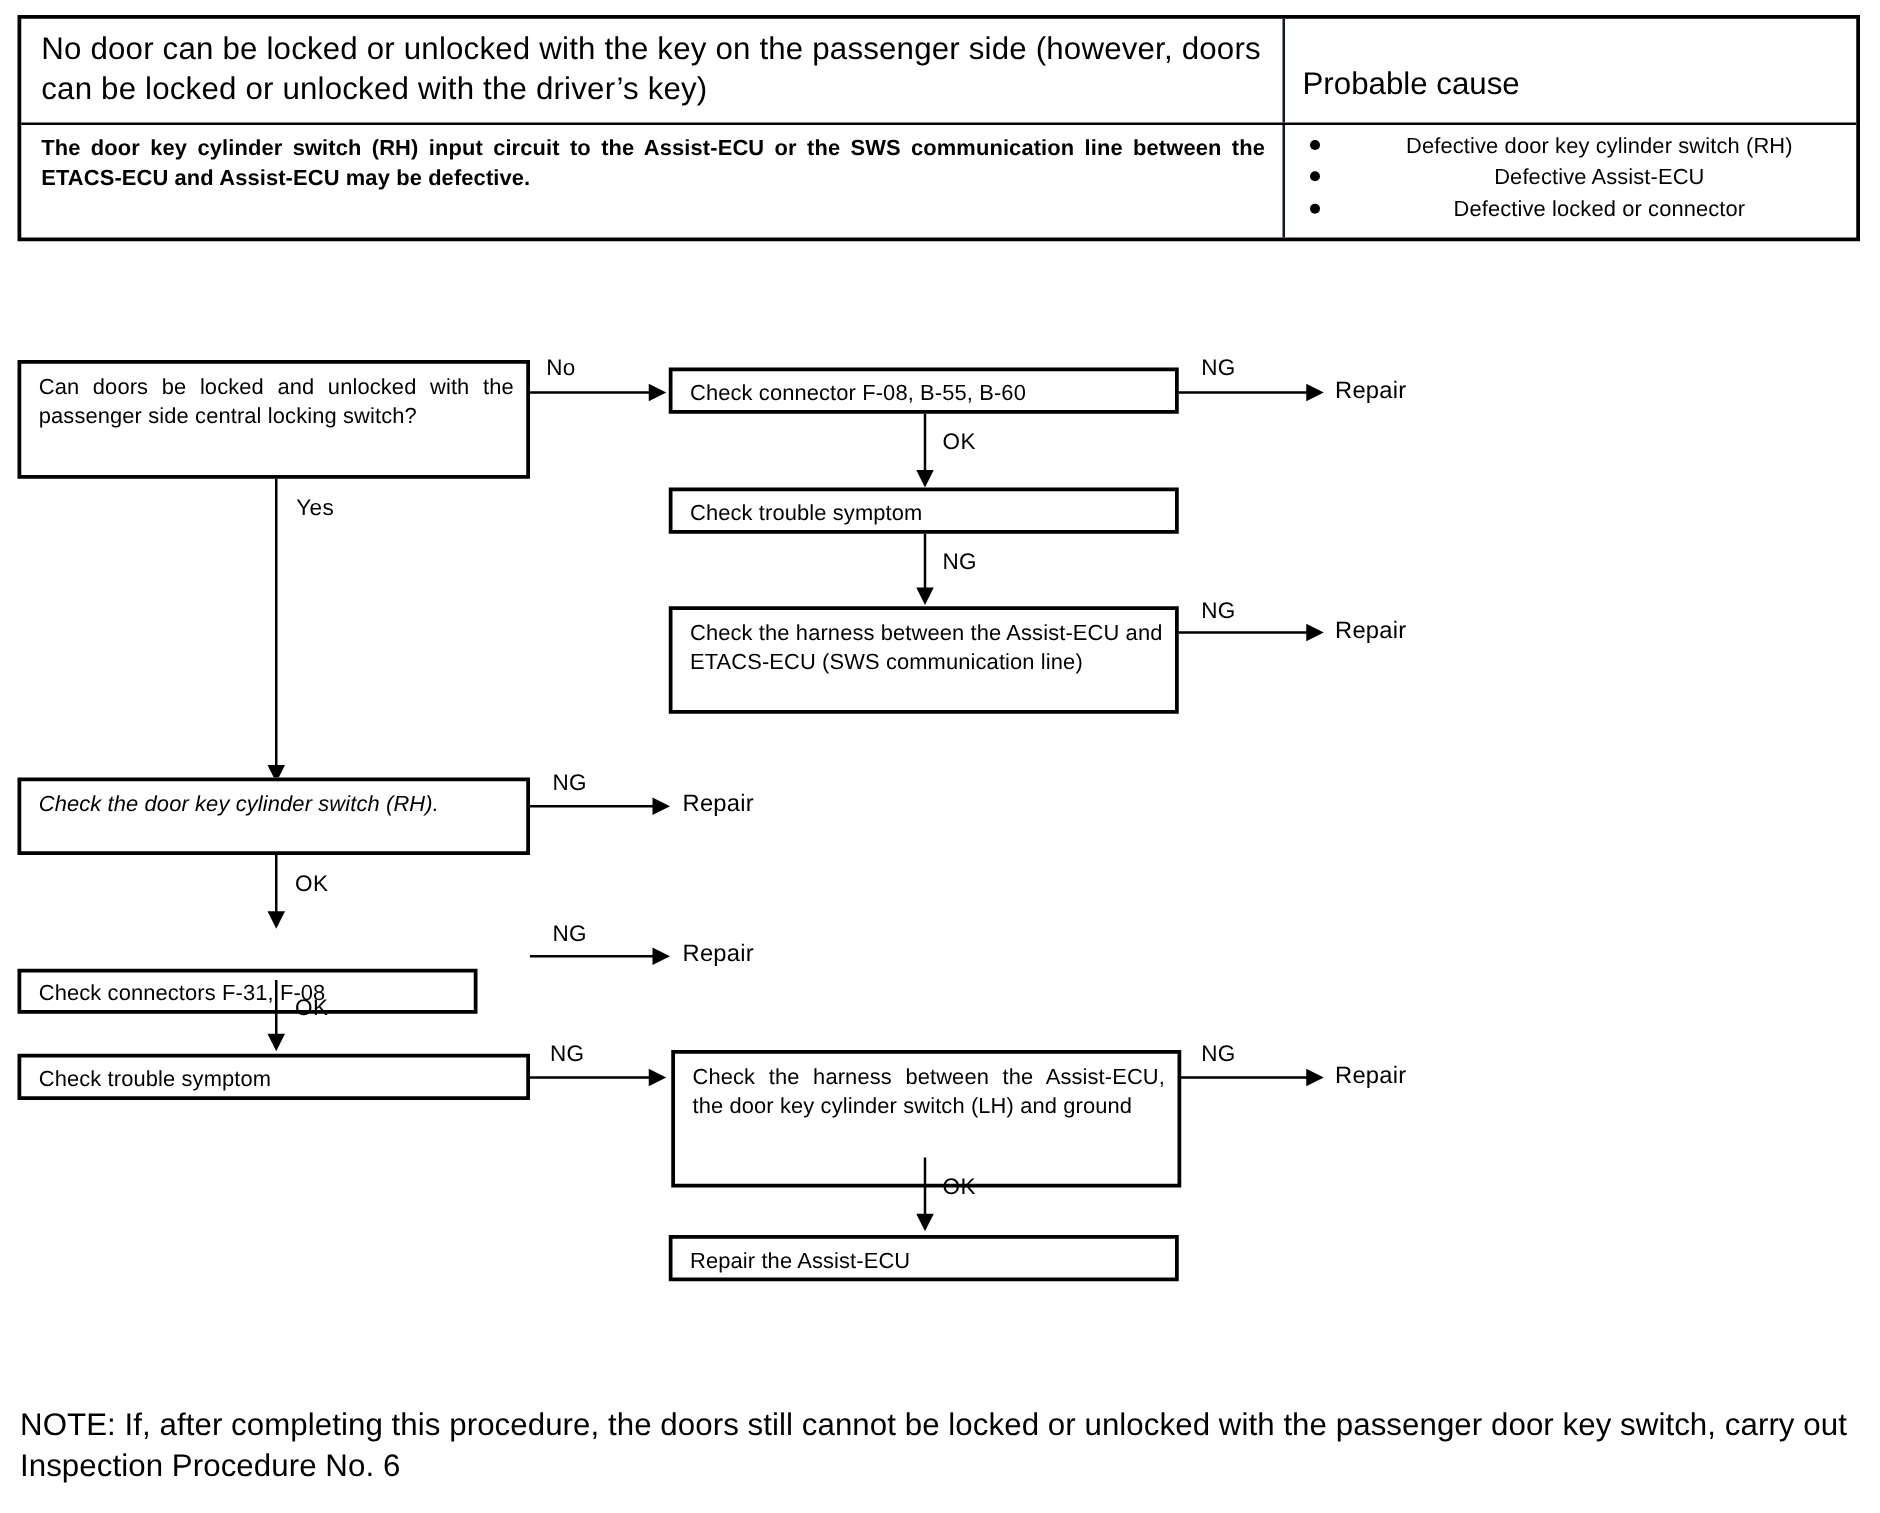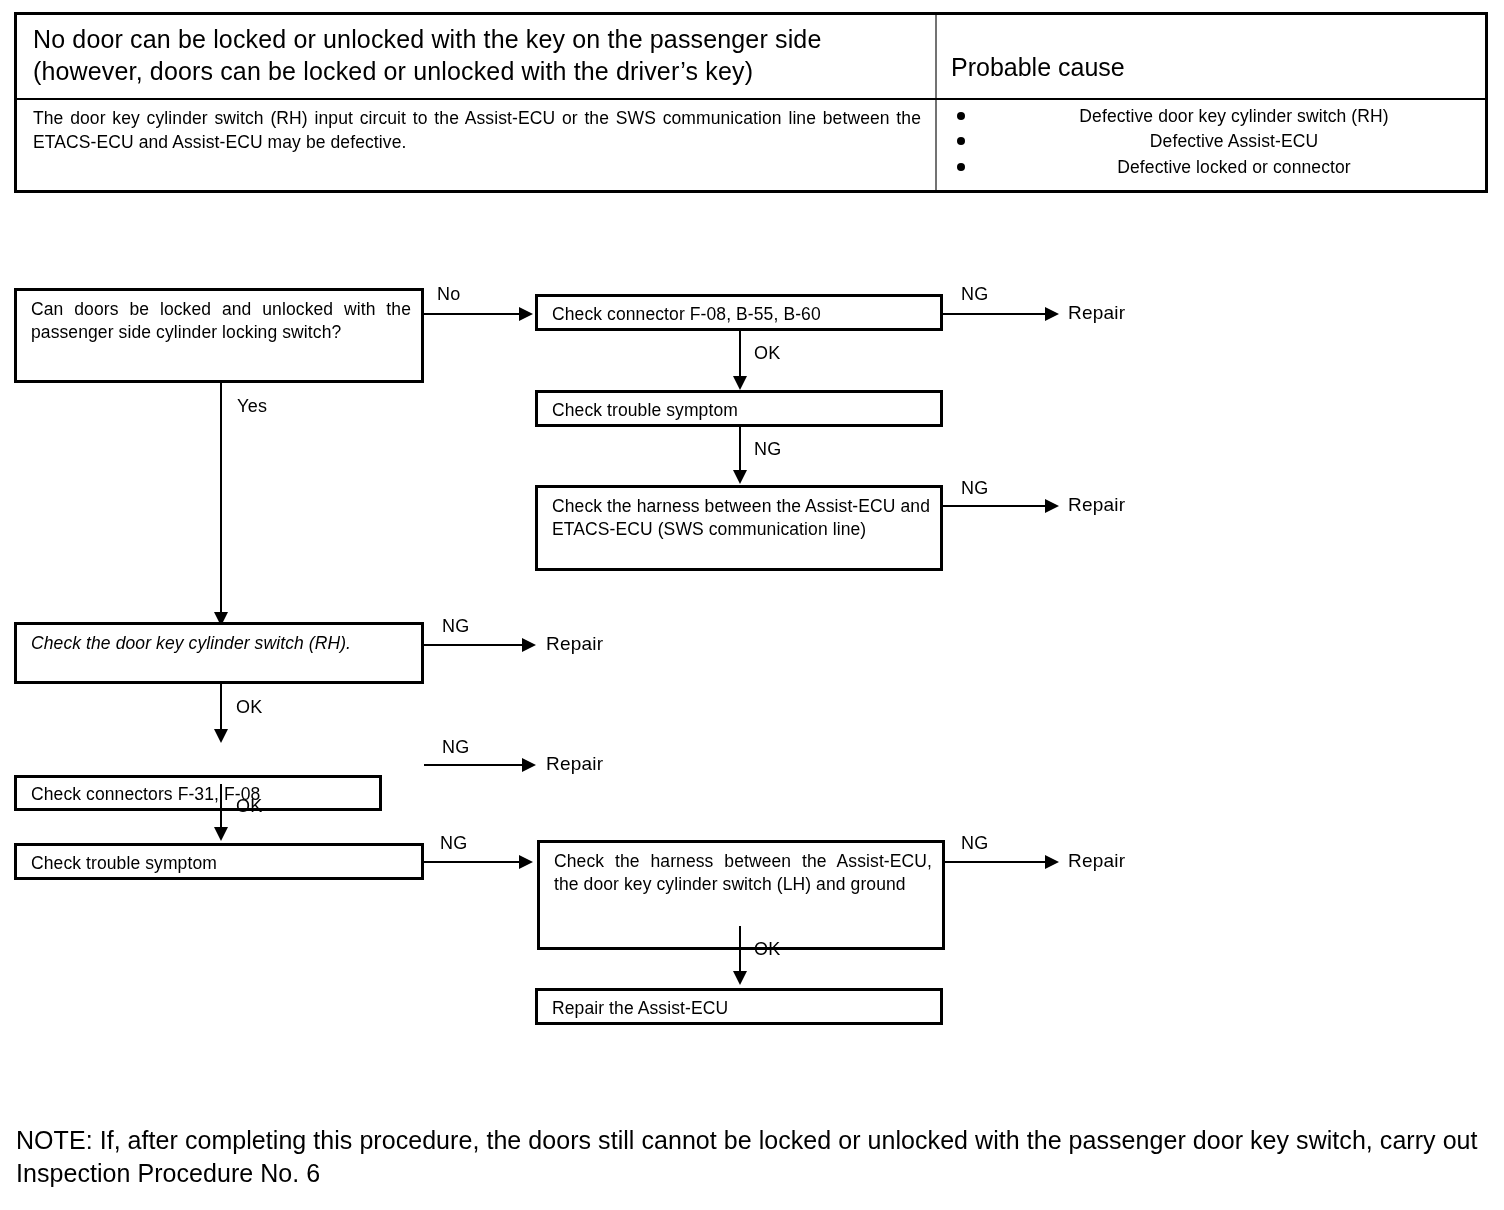--- a/index.html
+++ b/index.html
@@ -31,23 +31,23 @@
     display: flex;
     flex-direction: column;
   }
   .sym-row {
     display: flex;
     width: 100%;
     box-sizing: border-box;
   }
   .sym-row.head { border-bottom: 2px solid #000; }
   .sym-cell-left {
-    width: 920px;
-    box-sizing: border-box;
-    border-right: 2px solid #737373;
+    width: 1011px;
+    box-sizing: border-box;
+    border-right: 2px solid #0f172a;
     padding: 8px 14px 10px 16px;
   }
   .sym-cell-right {
     flex: 1;
     box-sizing: border-box;
     padding: 8px 10px 10px 14px;
   }
   .sym-title {
     font-size: 25px;
     line-height: 1.29;
@@ -80,21 +80,21 @@
   .cause-list li .bullet {
     position: absolute;
     left: 6px;
     top: 8px;
     width: 8px;
     height: 8px;
     border-radius: 50%;
     background: #000;
   }
   .right-body-pad { padding-top: 4px; padding-bottom: 10px; }
-  .left-body-pad  { padding-top: 6px;  padding-bottom: 34px; }
+  .left-body-pad  { padding-top: 6px;  padding-bottom: 34px; font-weight: bold; }
   .node {
     position: absolute;
     border: 3px solid #000;
     box-sizing: border-box;
     background: #fff;
     font-size: 17.5px;
     line-height: 1.32;
     letter-spacing: 0.1px;
     padding: 7px 10px 6px 14px;
     text-align: justify;
@@ -169,21 +169,21 @@
       <div class="sym-cell-right right-body-pad">
         <ul class="cause-list">
           <li><span class="bullet"></span><span>Defective door key cylinder switch (RH)</span></li>
           <li><span class="bullet"></span><span>Defective Assist-ECU</span></li>
           <li><span class="bullet"></span><span>Defective locked or connector</span></li>
         </ul>
       </div>
     </div>
   </div>
 
-  <div class="node" style="left:14px; top:288px; width:410px; height:95px;">Can doors be locked and unlocked with the passenger side cylinder locking switch?</div>
+  <div class="node" style="left:14px; top:288px; width:410px; height:95px;">Can doors be locked and unlocked with the passenger side central locking switch?</div>
 
   <div class="edge-label" style="left:437px; top:284px;">No</div>
   <div class="hline" style="left:424px; top:313px; width:96px;"></div>
   <div class="arrow-r" style="left:519px; top:307px;"></div>
 
   <div class="node nowrap" style="left:535px; top:294px; width:408px; height:37px; padding-top:6px;">Check connector F-08, B-55, B-60</div>
 
   <div class="edge-label" style="left:961px; top:284px;">NG</div>
   <div class="hline" style="left:943px; top:313px; width:104px;"></div>
   <div class="arrow-r" style="left:1045px; top:307px;"></div>

